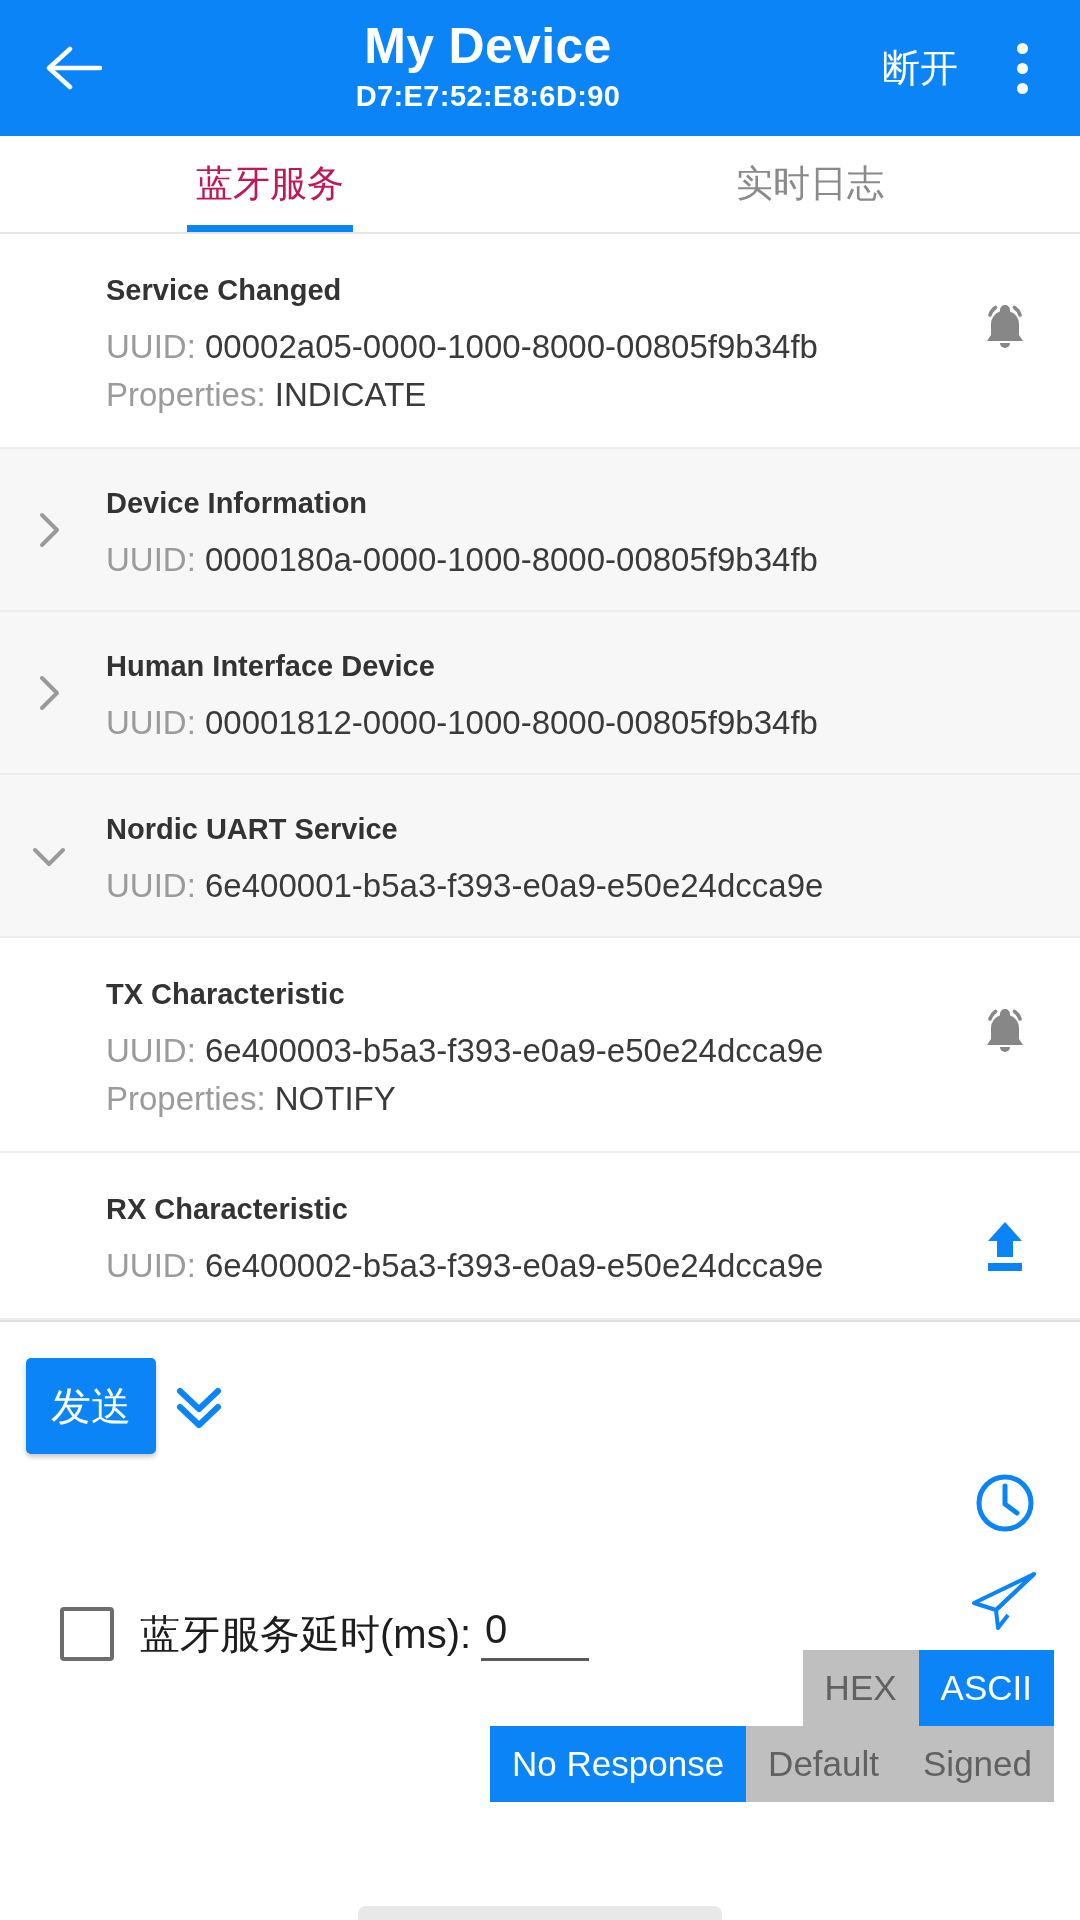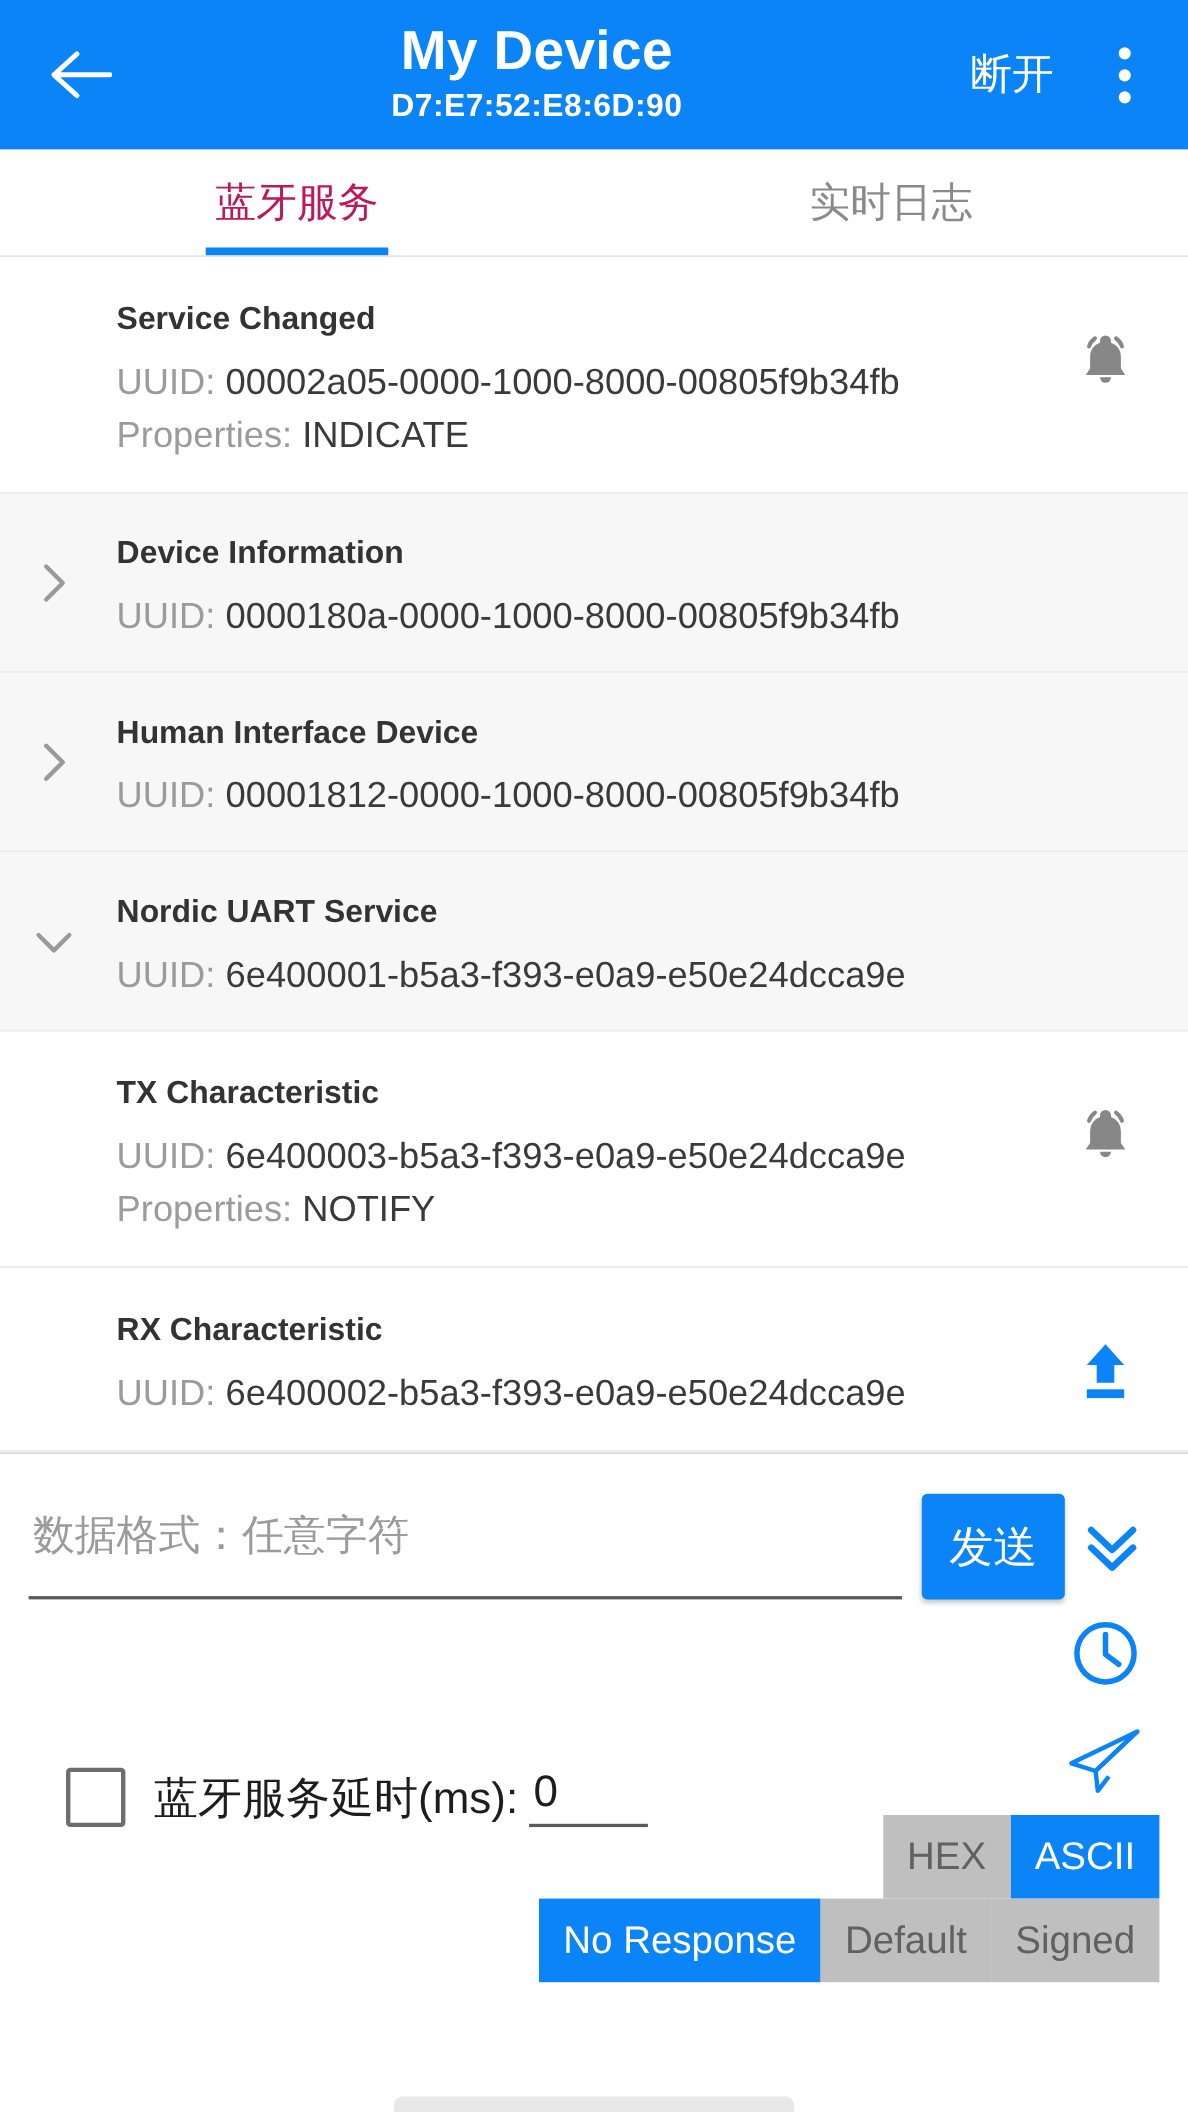--- a/index.html
+++ b/index.html
@@ -408,21 +408,20 @@
           <rect x="12" y="46" width="34" height="8" fill="#0A84F7"></rect>
         </svg>
       </div>
     </div>
 
   </div>
 
   <div class="sendpanel">
 
     <div class="inputrow">
-      <input class="textfield" type="text" placeholder="数据格式：任意字符" style="">
       <button class="send-btn">发送</button>
       <div class="dblchev">
         <svg width="62" height="62" viewBox="0 0 62 62">
           <path d="M12 16 L31 34 L50 16" stroke="#0A84F7" stroke-width="6" fill="none" stroke-linecap="round" stroke-linejoin="round"></path>
           <path d="M12 32 L31 50 L50 32" stroke="#0A84F7" stroke-width="6" fill="none" stroke-linecap="round" stroke-linejoin="round"></path>
         </svg>
       </div>
     </div>
 
     <div class="optionrow">

